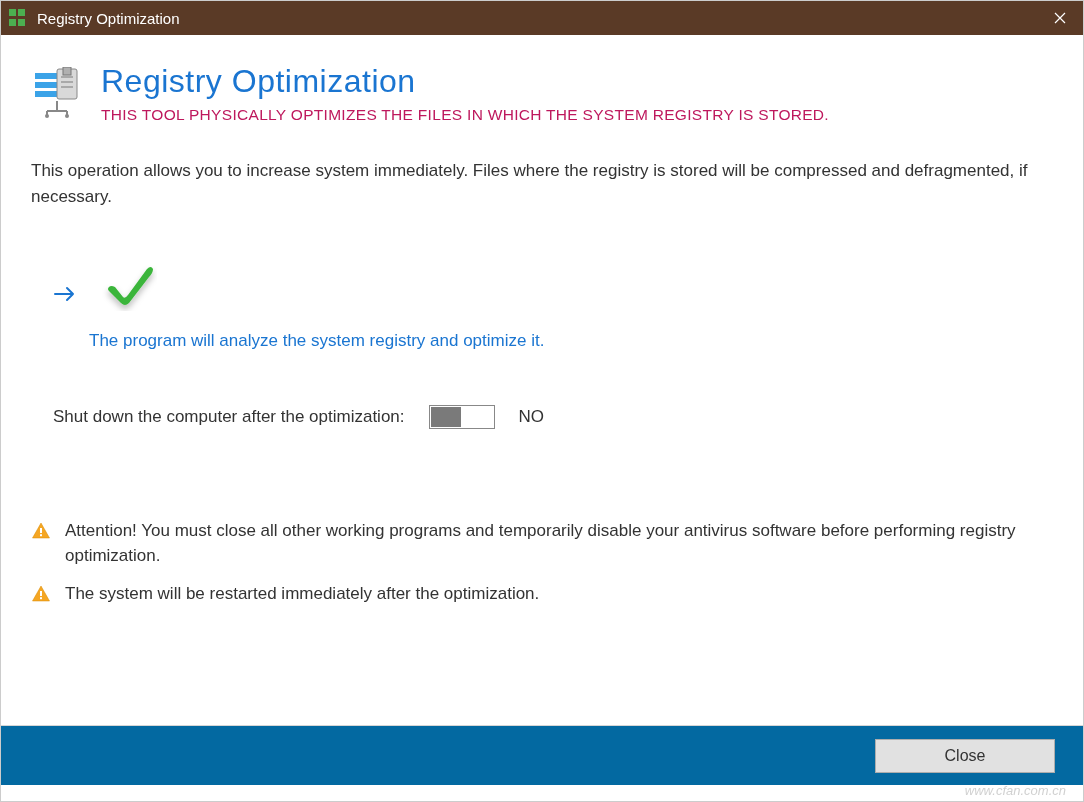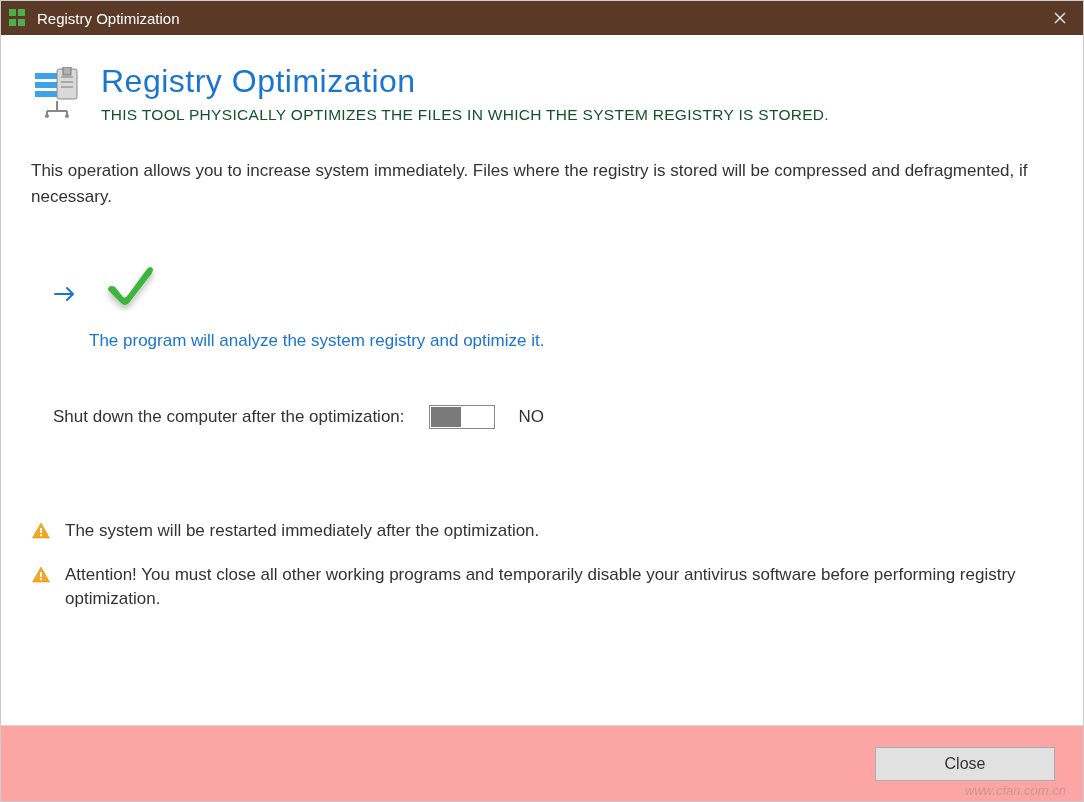--- a/index.html
+++ b/index.html
@@ -62,21 +62,21 @@
     }
     .header-text h1 {
       font-size: 32px;
       font-weight: 400;
       color: #1a75d1;
       letter-spacing: 0.5px;
       margin-bottom: 6px;
     }
     .header-text .subtitle {
       font-size: 15.5px;
-      color: #14532d;
+      color: #be185d;
       letter-spacing: 0.3px;
     }
 
     .description {
       font-size: 17px;
       color: #333;
       line-height: 1.5;
       margin-bottom: 60px;
     }
 
@@ -151,23 +151,23 @@
       color: #333;
       line-height: 1.45;
       margin-bottom: 14px;
     }
     .warning-icon {
       flex: 0 0 auto;
       margin-top: 2px;
     }
 
     .footer {
-      height: 76px;
+      height: 60px;
       border-top: 1px solid #d6d6d6;
-      background: #fca5a5;
+      background: #0369a1;
       display: flex;
       align-items: center;
       justify-content: flex-end;
       padding: 0 28px;
     }
     .close-button {
       width: 180px;
       height: 34px;
       background: #e1e1e1;
       border: 1px solid #adadad;
@@ -261,31 +261,31 @@
 
   <div class="warnings">
     <div class="warning-row">
       <span class="warning-icon">
         <svg width="20" height="20" viewBox="0 0 20 20">
             <path d="M10 2 L18.5 17 L1.5 17 Z" fill="#f5a623" stroke="#d88a00" stroke-width="0.5"></path>
             <rect x="9" y="7" width="2" height="5" fill="#fff"></rect>
             <rect x="9" y="13.2" width="2" height="2" fill="#fff"></rect>
           </svg>
       </span>
-      <span>The system will be restarted immediately after the optimization.</span>
+      <span>Attention! You must close all other working programs and temporarily disable your antivirus software before performing registry optimization.</span>
     </div>
     <div class="warning-row">
       <span class="warning-icon">
         <svg width="20" height="20" viewBox="0 0 20 20">
             <path d="M10 2 L18.5 17 L1.5 17 Z" fill="#f5a623" stroke="#d88a00" stroke-width="0.5"></path>
             <rect x="9" y="7" width="2" height="5" fill="#fff"></rect>
             <rect x="9" y="13.2" width="2" height="2" fill="#fff"></rect>
           </svg>
       </span>
-      <span>Attention! You must close all other working programs and temporarily disable your antivirus software before performing registry optimization.</span>
+      <span>The system will be restarted immediately after the optimization.</span>
     </div>
   </div>
 
 </div>
 
 <div class="footer">
   <button class="close-button">Close</button>
 </div>
 
 <div class="watermark">www.cfan.com.cn</div>

